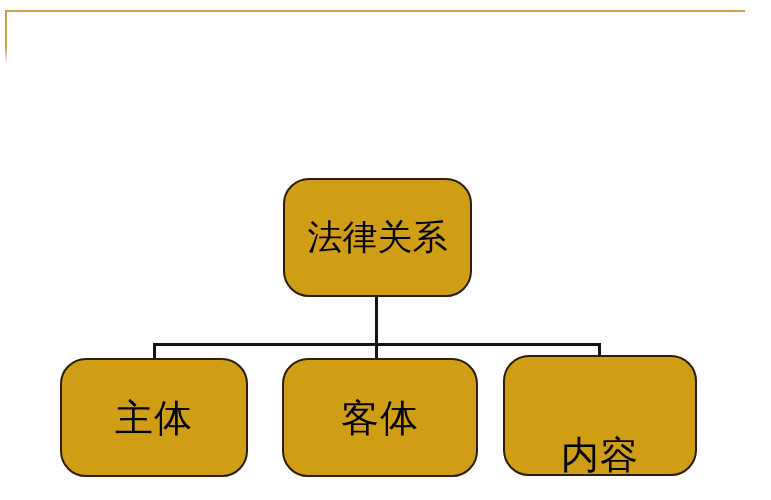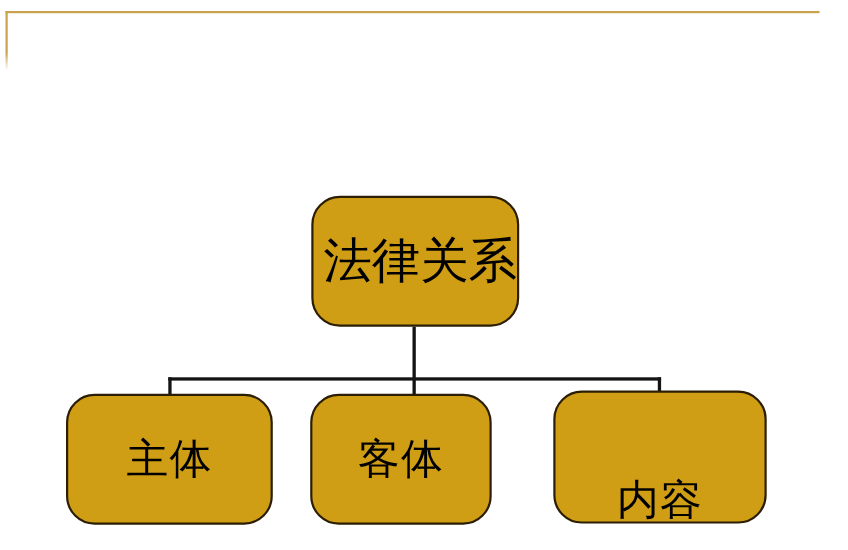--- a/index.html
+++ b/index.html
@@ -65,29 +65,28 @@
   }
   .node .node-label {
     white-space: nowrap;
     line-height: 1;
   }
   .node.root {
     left: 283px;
     top: 178px;
     width: 189px;
     height: 119px;
-    font-size: 44px;
-    justify-content: flex-end;
+    font-size: 35px;
   }
   .node.child {
     font-size: 38px;
     letter-spacing: 1px;
   }
   .node.child-1 { left: 60px;  top: 358px; width: 188px; height: 119px; }
-  .node.child-2 { left: 282px; top: 358px; width: 165px; height: 119px; }
+  .node.child-2 { left: 282px; top: 358px; width: 196px; height: 119px; }
   .node.child-3 { left: 503px; top: 355px; width: 194px; height: 121px; align-items: flex-end; }
 
   
   .connector {
     position: absolute;
     background: var(--color-connector, #141414);
   }
   .conn-root-down { left: 375px; top: 297px; width: 3px;   height: 63px; }
   .conn-horizontal{ left: 153px; top: 343px; width: 448px; height: 3px;  }
   .conn-stub-left { left: 153px; top: 343px; width: 3px;   height: 17px; }

